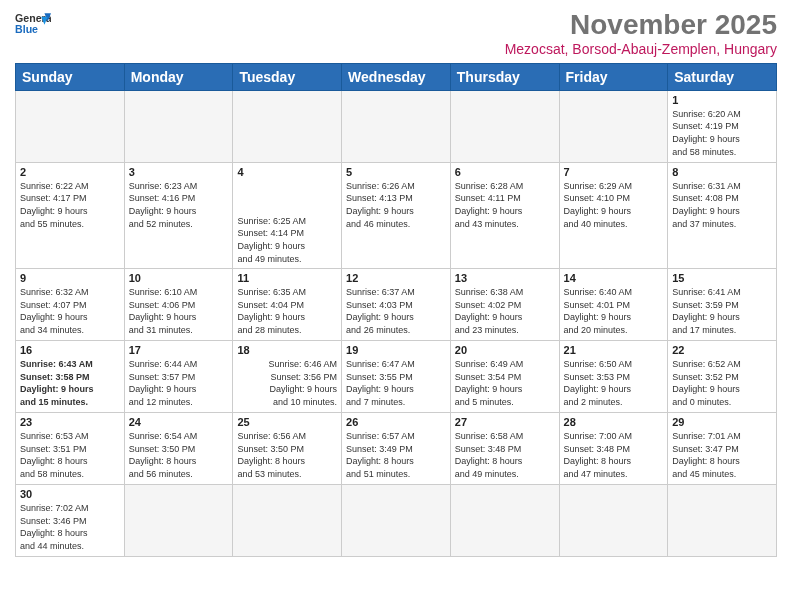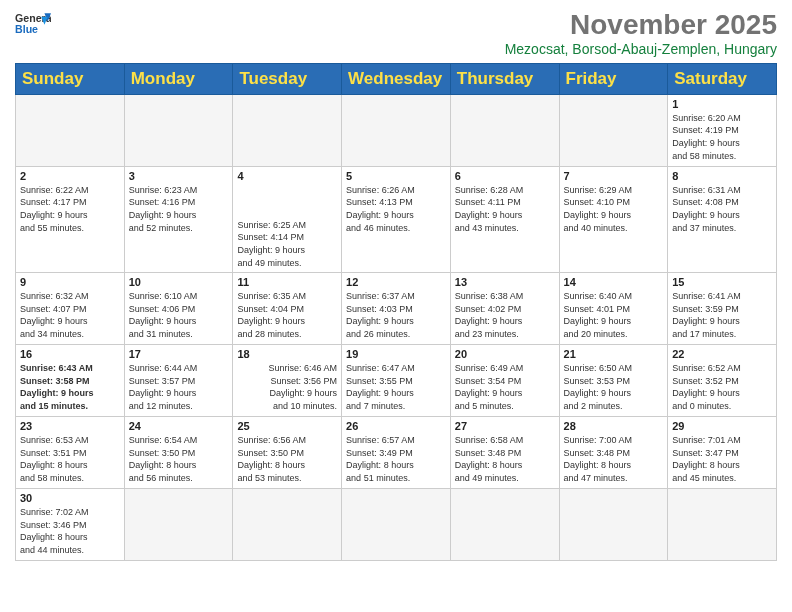--- a/index.html
+++ b/index.html
@@ -35,31 +35,31 @@
       text-align: right;
     }
     .main-title {
       font-size: 28px;
       font-weight: bold;
       color: #737373;
       line-height: 1.1;
     }
     .subtitle {
       font-size: 14px;
-      color: #15803d;
+      color: #be185d;
     }
     .calendar {
       width: 100%;
       border-collapse: collapse;
       border: 1px solid #ccc;
     }
     .calendar th {
       background: #2a6db5;
-      color: #fde047;
-      font-size: 17px;
+      color: #ffffff;
+      font-size: 14px;
       font-weight: bold;
       text-align: left;
       padding: 5px 6px;
       border: 1px solid #1a5a9a;
     }
     .calendar td {
       width: calc(100%/7);
       vertical-align: top;
       border: 1px solid #ccc;
       padding: 3px 4px;

